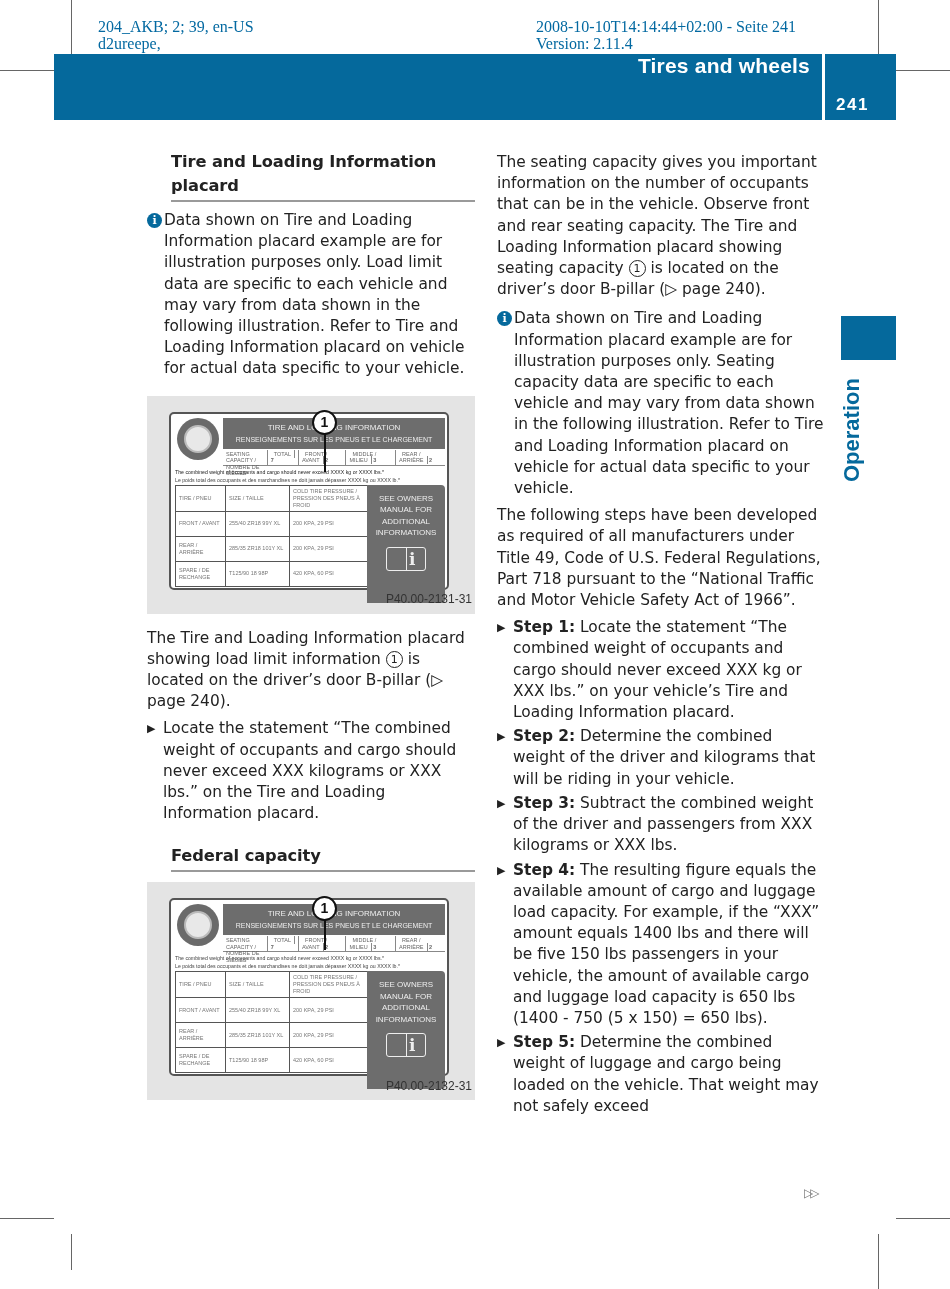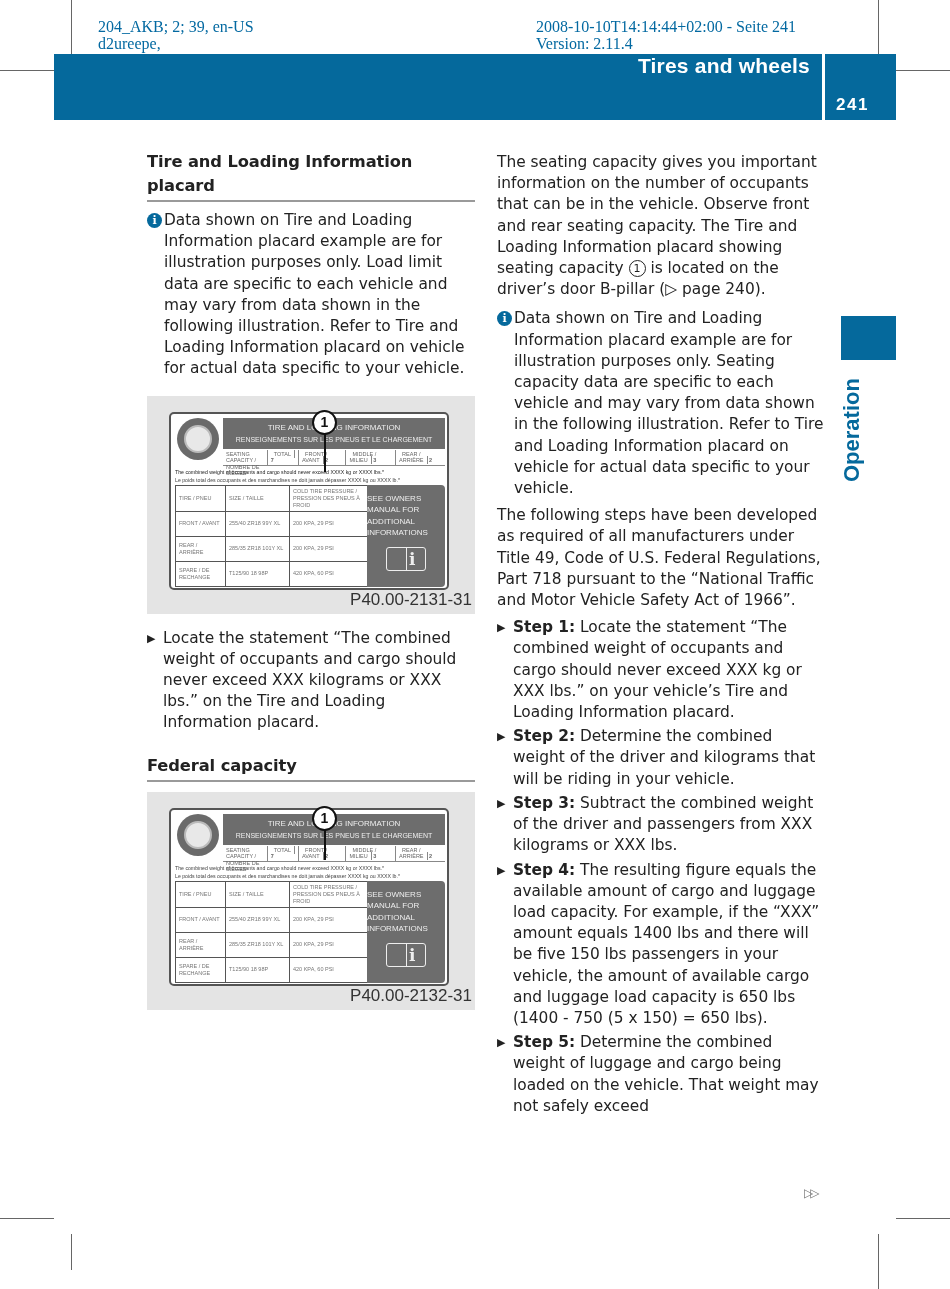--- a/index.html
+++ b/index.html
@@ -20,47 +20,47 @@
 
     
     .side-tab { position: absolute; left: 841px; top: 316px; width: 55px; height: 44px; background: #05699c; }
     .side-label { position: absolute; left: 839px; top: 482px; transform-origin: 0 0; transform: rotate(-90deg); color: #05699c; font-family: "Liberation Sans", sans-serif; font-weight: bold; font-size: 22px; white-space: nowrap; }
 
     
     .col { position: absolute; top: 150px; width: 328px; font-size: 15.4px; line-height: 21.2px; color: #222; }
     .col-left { left: 147px; }
     .col-right { left: 497px; }
 
-    h2.sec { font-size: 16.3px; font-weight: bold; line-height: 24px; padding-bottom: 2px; border-bottom: 2px solid #9a9a9a; margin-bottom: 8px; letter-spacing: -0.1px; }
+    h2.sec { font-size: 16.3px; font-weight: bold; line-height: 24px; padding-bottom: 2px; border-bottom: 2px solid #9a9a9a; margin-bottom: 8px; letter-spacing: -0.1px; margin-left: 24px; }
 
     p { margin-bottom: 6px; }
 
     .note { position: relative; padding-left: 17px; margin-bottom: 6px; }
     .info-icon { position: absolute; left: 0; top: 3px; width: 15px; height: 15px; border-radius: 50%; background: #05699c; color: #fff; font-family: "DejaVu Serif", serif; font-weight: bold; font-size: 11px; line-height: 15px; text-align: center; }
 
     .step { position: relative; padding-left: 16px; margin-bottom: 3px; }
     .step .arrow { position: absolute; left: 0; top: 0; font-size: 11px; color: #222; }
     .step b { font-weight: bold; }
 
     .circ { display: inline-block; width: 17px; height: 17px; border: 1.3px solid #222; border-radius: 50%; font-size: 11px; line-height: 15px; text-align: center; vertical-align: 1px; }
 
     
     .figure { position: relative; width: 328px; height: 218px; background: #e4e4e4; margin: 16px 0 14px 0; }
-    .fig-code { position: absolute; right: 3px; bottom: 3px; font-family: "Liberation Sans", sans-serif; font-size: 17px; color: #333; }
+    .fig-code { position: absolute; right: 3px; bottom: 3px; font-family: "Liberation Sans", sans-serif; font-size: 12px; color: #333; }
     .placard { position: absolute; left: 22px; top: 16px; width: 280px; height: 178px; background: #fff; border: 2px solid #555; border-radius: 5px; font-family: "Liberation Sans", sans-serif; color: #666; }
     .wheel { position: absolute; left: 6px; top: 4px; width: 42px; height: 42px; border-radius: 50%; background: #6a6a6a; }
     .wheel::after { content: ""; position: absolute; left: 7px; top: 7px; width: 28px; height: 28px; border-radius: 50%; background: #e8e8e8; border: 2px solid #bbb; box-sizing: border-box; }
     .hdr-box { position: absolute; left: 52px; top: 4px; width: 222px; height: 31px; background: #6d6d6d; color: #eee; font-size: 8px; line-height: 12px; text-align: center; padding-top: 4px; }
     .seat-row { position: absolute; left: 52px; top: 36px; width: 222px; height: 16px; font-size: 5.5px; line-height: 6.5px; display: flex; border-bottom: 1px solid #888; }
     .seat-row span { padding: 1px 3px; border-right: 1px solid #888; }
     .combined { position: absolute; left: 4px; top: 54px; width: 272px; font-size: 5.2px; line-height: 8px; color: #444; white-space: nowrap; overflow: hidden; }
     .ptable { position: absolute; left: 4px; top: 71px; width: 198px; border-collapse: collapse; font-size: 5.5px; line-height: 7px; color: #777; }
     .ptable td { border: 1px solid #555; padding: 2px 3px; height: 25px; }
     .ptable tr:first-child td { height: 22px; }
-    .see-box { position: absolute; left: 196px; top: 71px; width: 78px; height: 102px; background: #6d6d6d; color: #eee; font-size: 8px; line-height: 11.5px; padding-top: 8px; border-radius: 0 4px 4px 0; }
+    .see-box { position: absolute; left: 196px; top: 71px; width: 78px; height: 118px; background: #6d6d6d; color: #eee; font-size: 8px; line-height: 11.5px; text-align: center; padding-top: 8px; border-radius: 0 4px 4px 0; }
     .book { margin: 8px auto 0; width: 40px; height: 24px; border: 1.5px solid #eee; border-radius: 3px; position: relative; }
     .book::before { content: "i"; position: absolute; left: 22px; top: 1px; font-size: 17px; line-height: 20px; font-weight: bold; font-family: "DejaVu Serif", serif; }
     .book::after { content: ""; position: absolute; left: 19px; top: 0; width: 1px; height: 22px; background: #eee; }
     .callout { position: absolute; left: 141px; top: -4px; width: 25px; height: 25px; border-radius: 50%; background: #fff; border: 2px solid #111; color: #111; font-size: 14px; font-weight: bold; line-height: 21px; text-align: center; }
     .callout-line { position: absolute; left: 153px; top: 20px; width: 1.5px; height: 38px; background: #111; }
 
     .nextpage { position: absolute; left: 804px; top: 1186px; font-size: 12px; color: #777; letter-spacing: -3px; }
   </style>
 </head>
 <body>
@@ -144,20 +144,23 @@
       <div class="see-box">
         <div>SEE OWNERS MANUAL FOR ADDITIONAL INFORMATIONS</div>
         <div class="book"></div>
       </div>
       <div class="callout-line"></div>
       <div class="callout">1</div>
     </div>
     <div class="fig-code">P40.00-2131-31</div>
   </div>
 
+  <p>
+    <span>The Tire and Loading Information placard showing load limit information </span><span class="circ">1</span><span> is located on the driver’s door B-pillar (▷ page 240).</span>
+  </p>
 
   <div class="step">
     <span class="arrow">▶</span>
     <span>Locate the statement “The combined weight of occupants and cargo should never exceed XXX kilograms or XXX lbs.” on the Tire and Loading Information placard.</span>
   </div>
 
 
   <h2 class="sec" style="margin-top:20px;">Federal capacity</h2>
 
   <div class="figure" style="margin-top:10px;">

